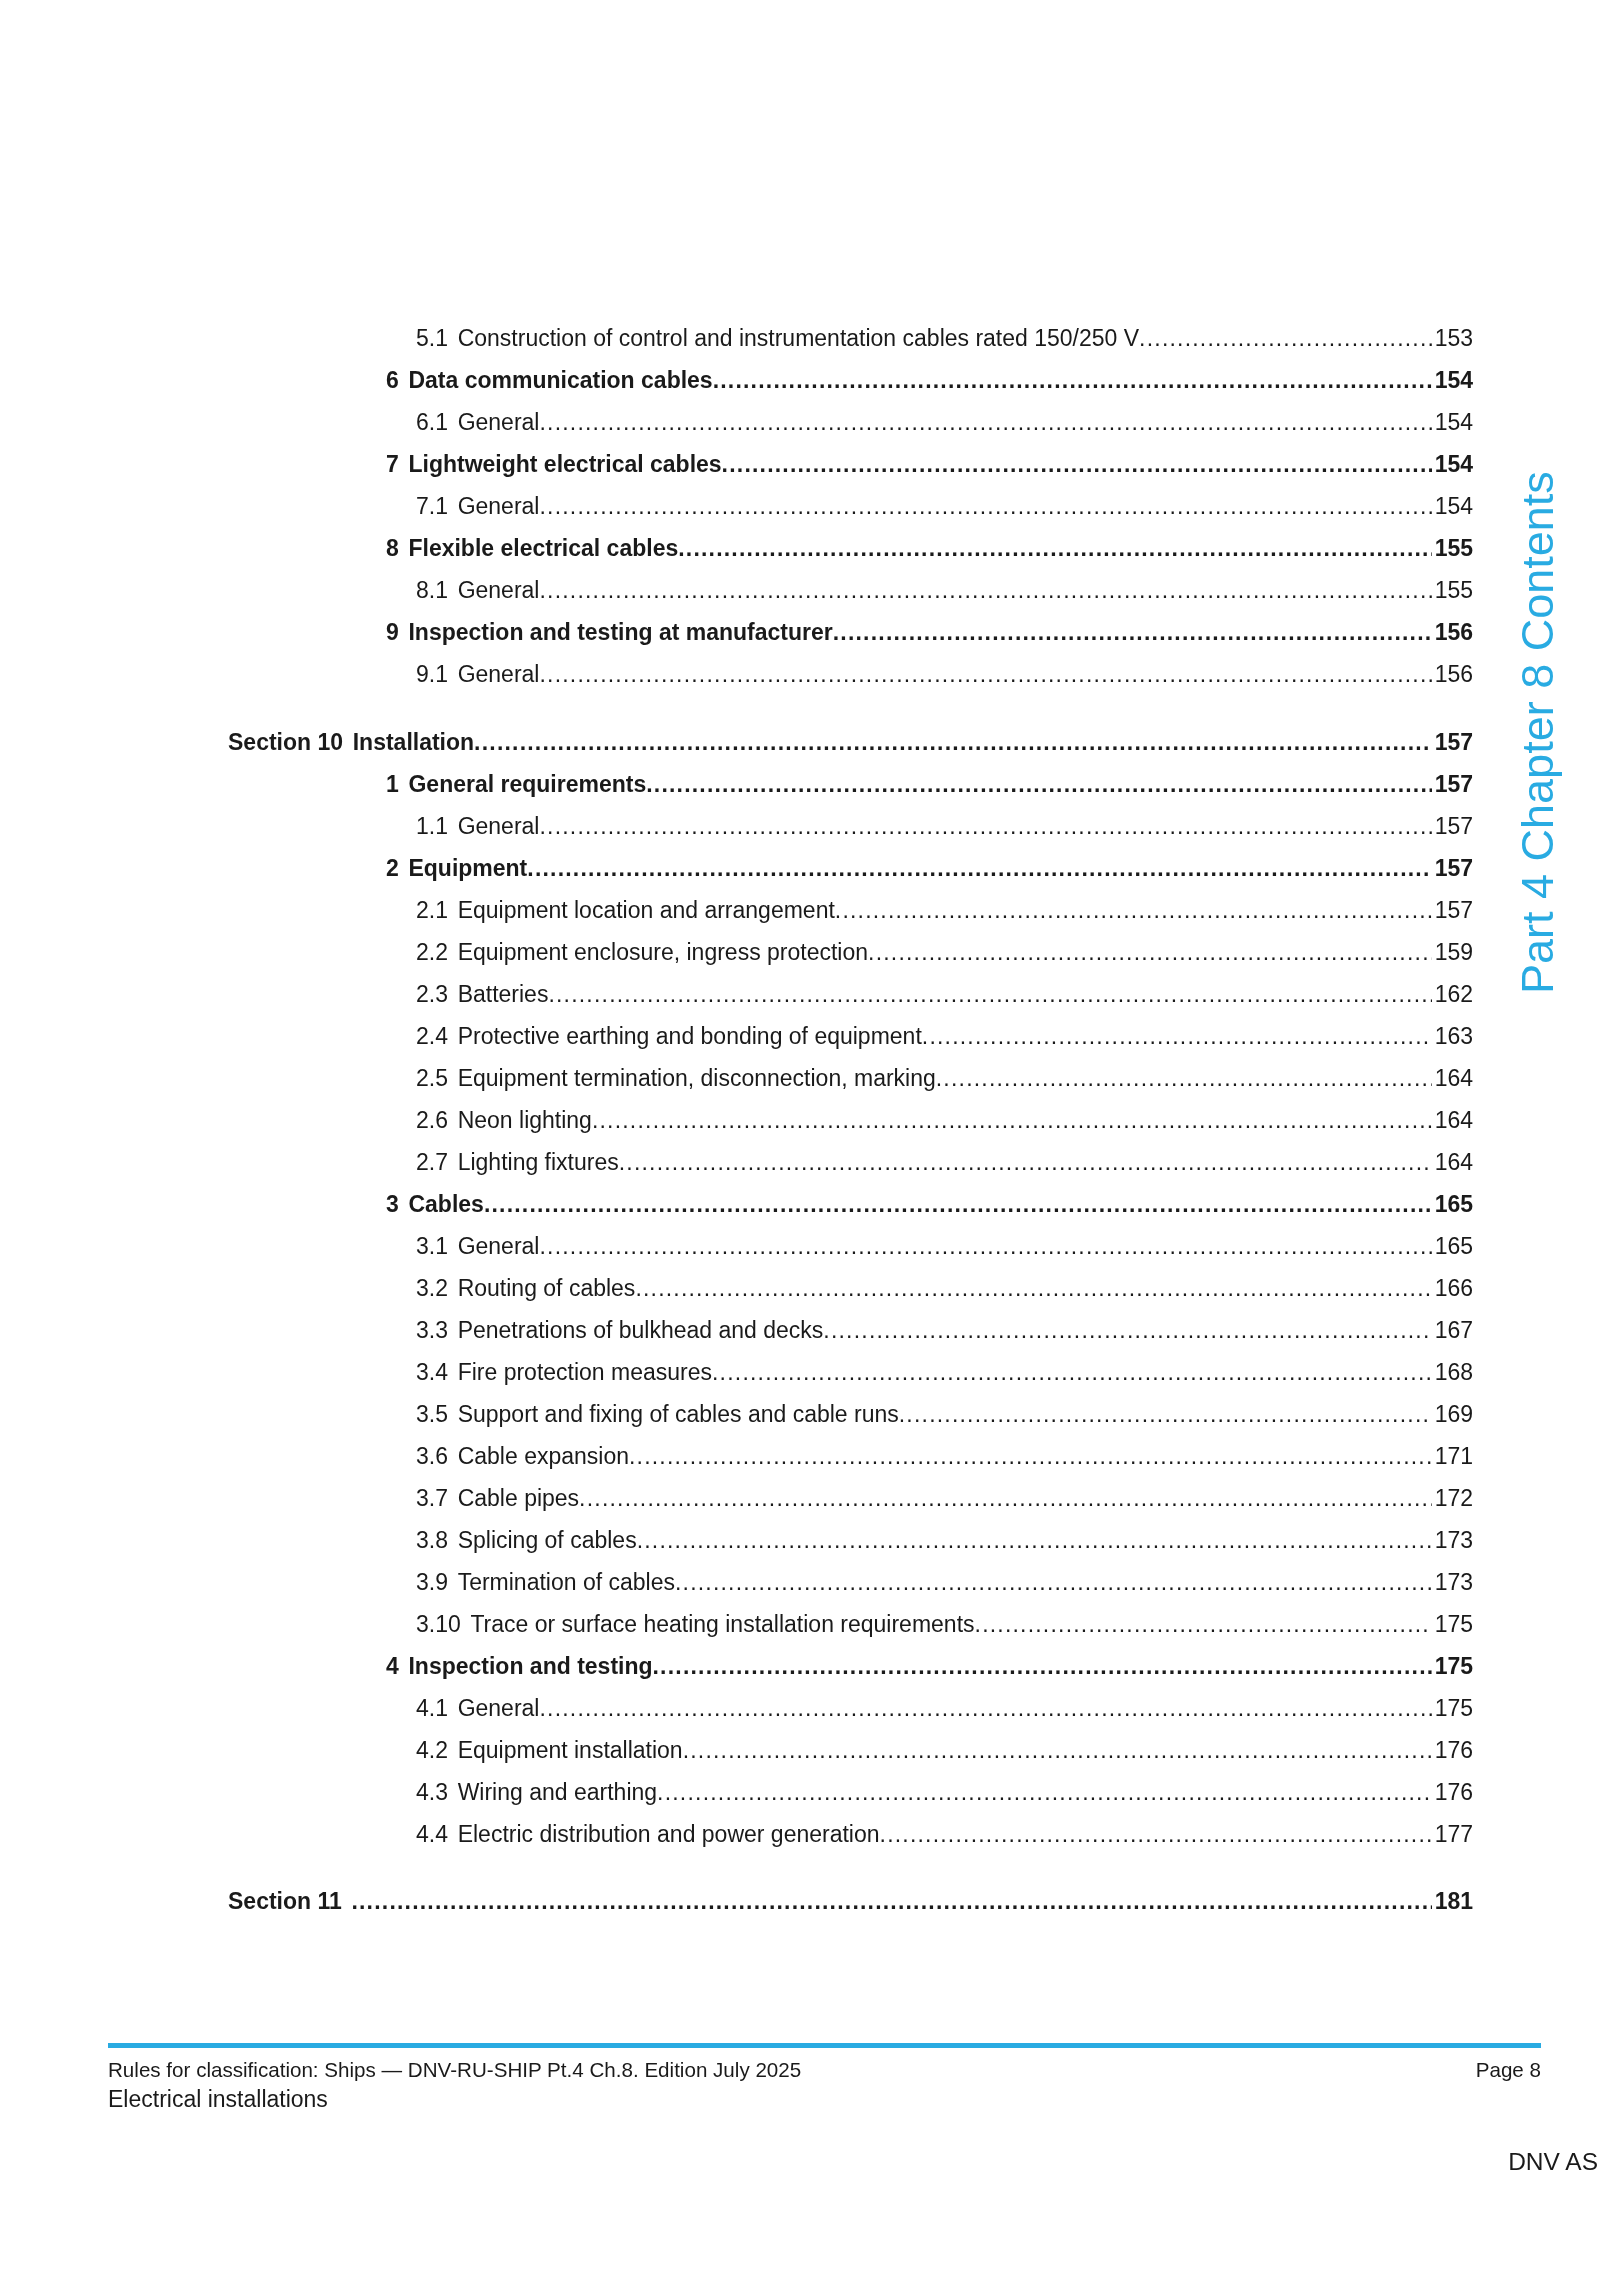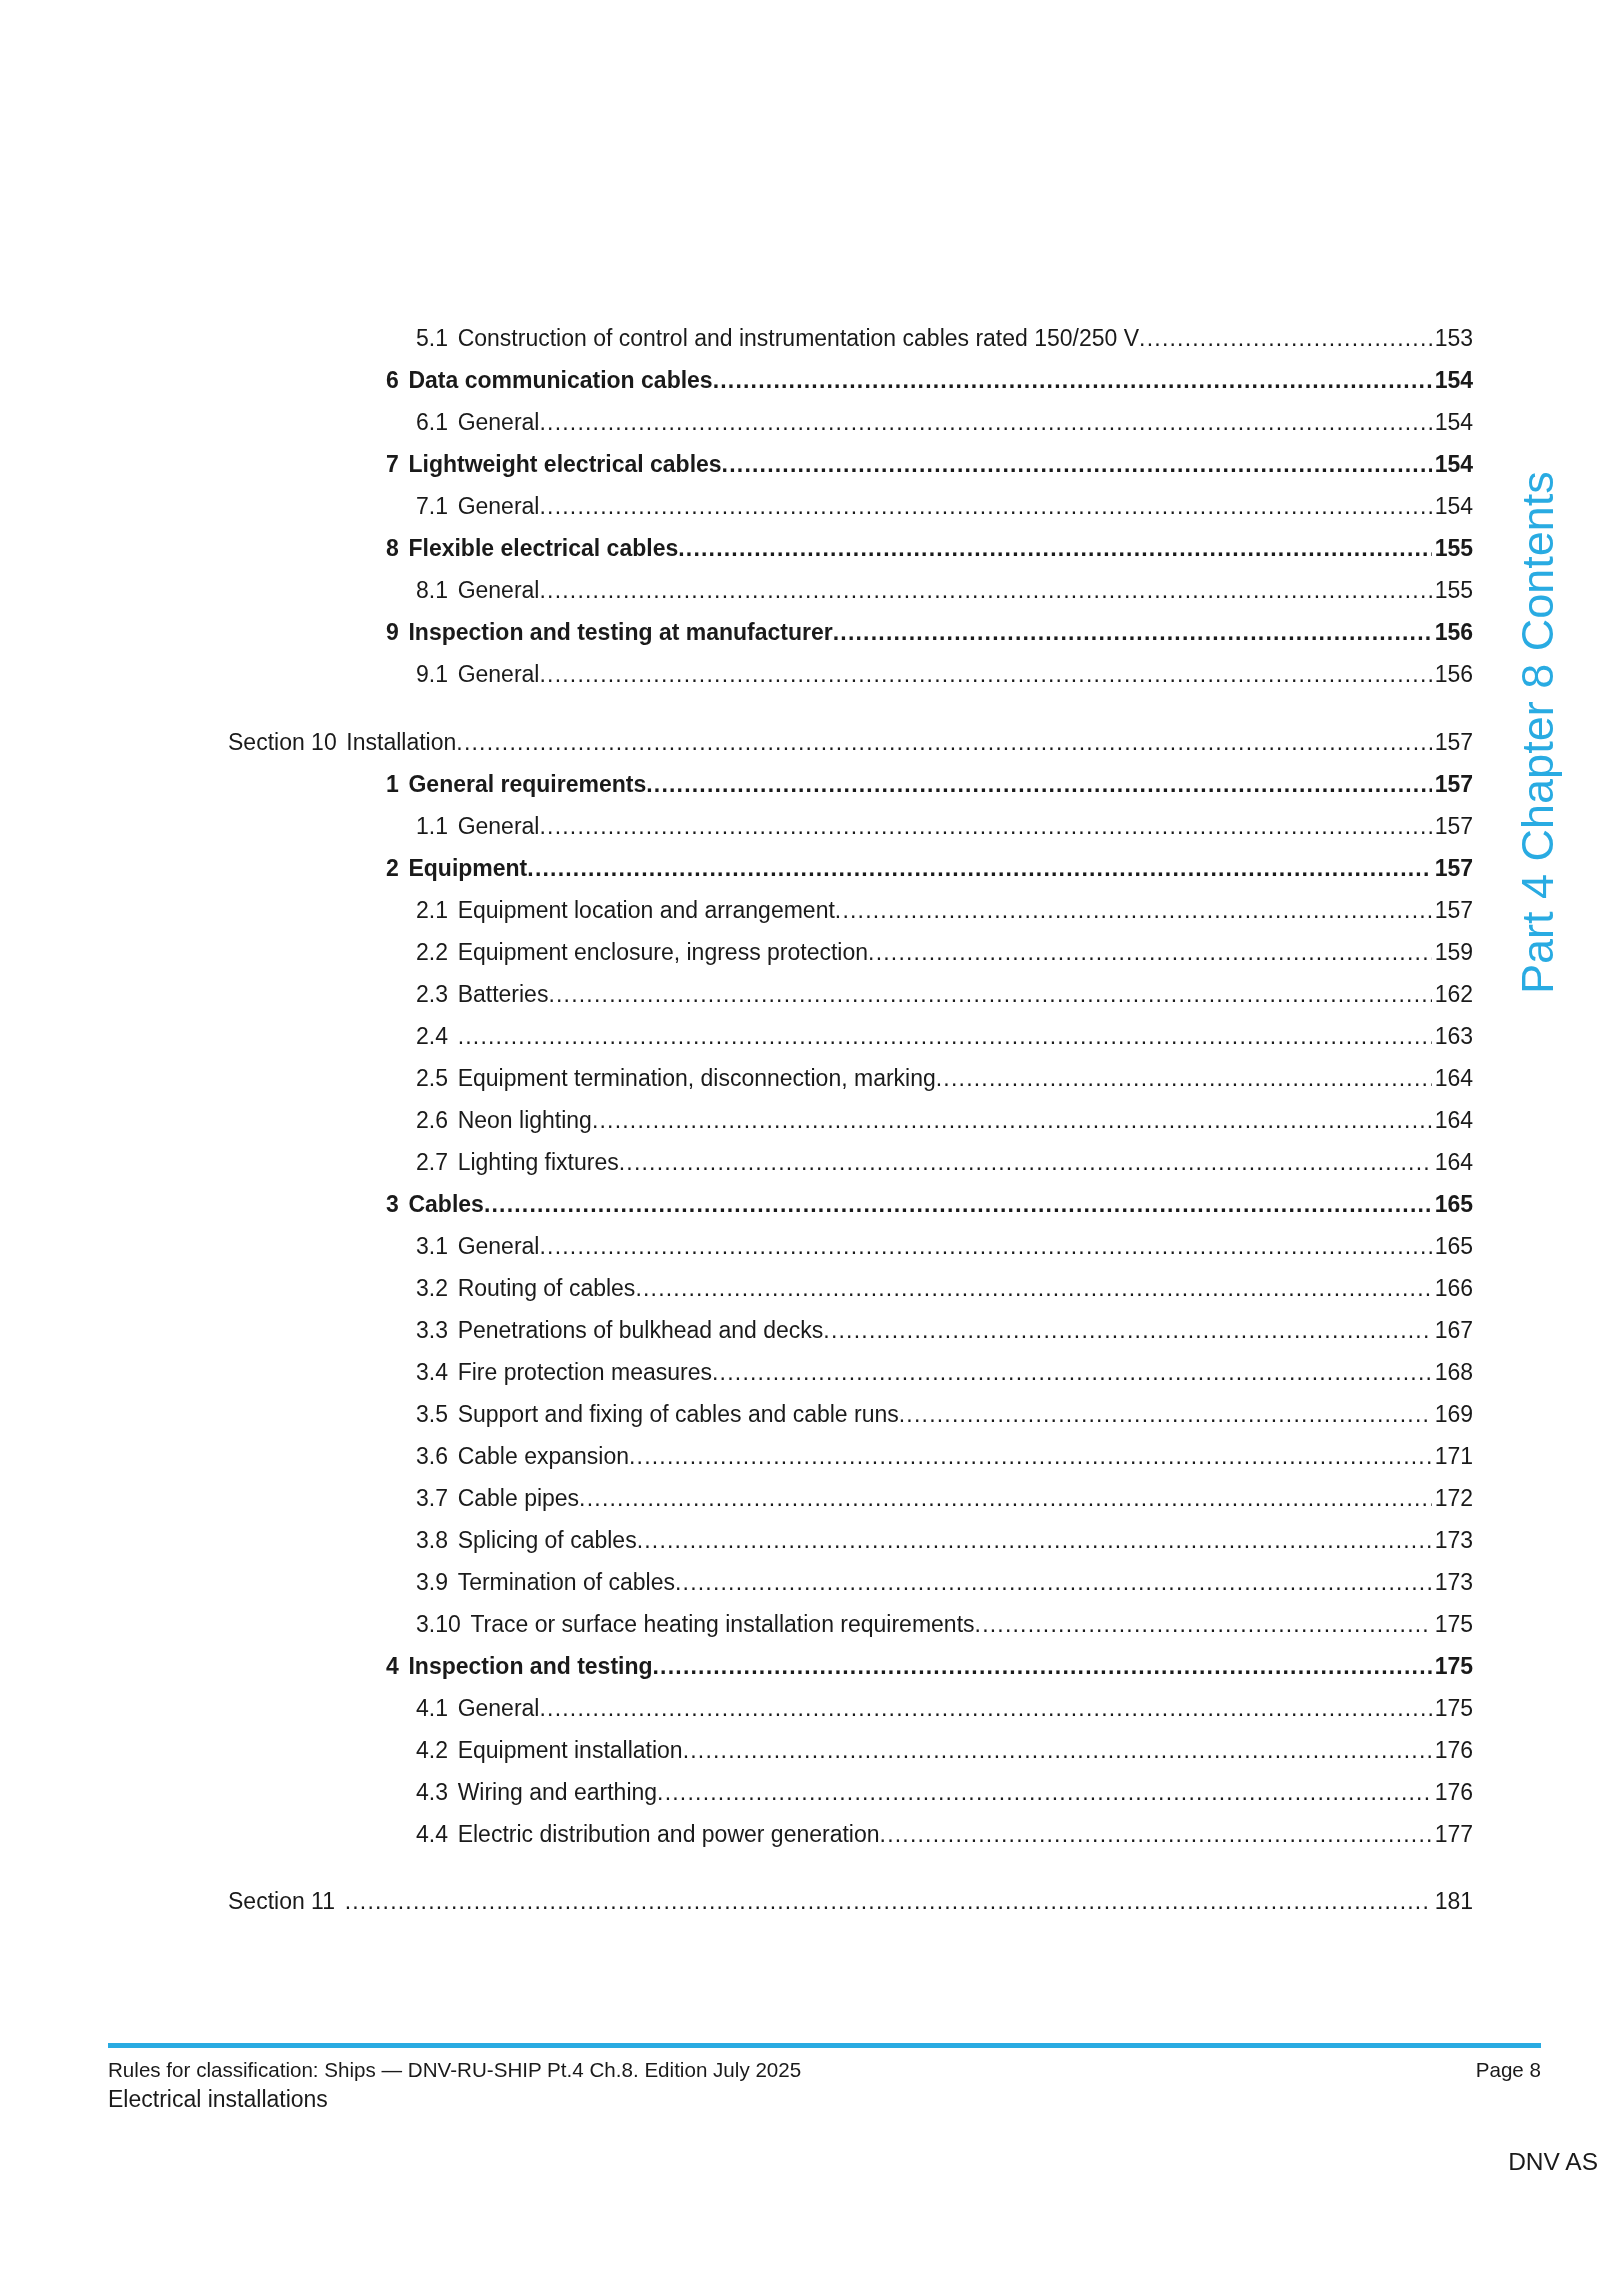--- a/index.html
+++ b/index.html
@@ -22,21 +22,21 @@
     top: 317px;
     width: 1245px;
   }
   .toc-row {
     display: flex;
     align-items: baseline;
     font-size: 23px;
     line-height: 42px;
     color: var(--ink);
   }
-  .toc-row.section { font-weight: normal; margin-top: 25.5px; }
+  .toc-row.section { font-weight: bold; margin-top: 25.5px; }
   .toc-row.bold    { font-weight: bold; padding-left: 158px; }
   .toc-row.sub     { font-weight: normal; padding-left: 188px; }
   .toc-num   { white-space: nowrap; margin-right: 0.42em; }
   .toc-title { white-space: nowrap; }
   .toc-leader {
     flex: 1 1 auto;
     overflow: hidden;
     white-space: nowrap;
     min-width: 23.5px;
     letter-spacing: 1.2px;
@@ -191,20 +191,21 @@
         <span class="toc-page">159</span>
       </div>
       <div class="toc-row sub">
         <span class="toc-num">2.3</span>
         <span class="toc-title">Batteries</span>
         <span class="toc-leader">............................................................................................................................................................................................................................................................................................................</span>
         <span class="toc-page">162</span>
       </div>
       <div class="toc-row sub">
         <span class="toc-num">2.4</span>
+        <span class="toc-title">Protective earthing and bonding of equipment</span>
         <span class="toc-leader">............................................................................................................................................................................................................................................................................................................</span>
         <span class="toc-page">163</span>
       </div>
       <div class="toc-row sub">
         <span class="toc-num">2.5</span>
         <span class="toc-title">Equipment termination, disconnection, marking</span>
         <span class="toc-leader">............................................................................................................................................................................................................................................................................................................</span>
         <span class="toc-page">164</span>
       </div>
       <div class="toc-row sub">

